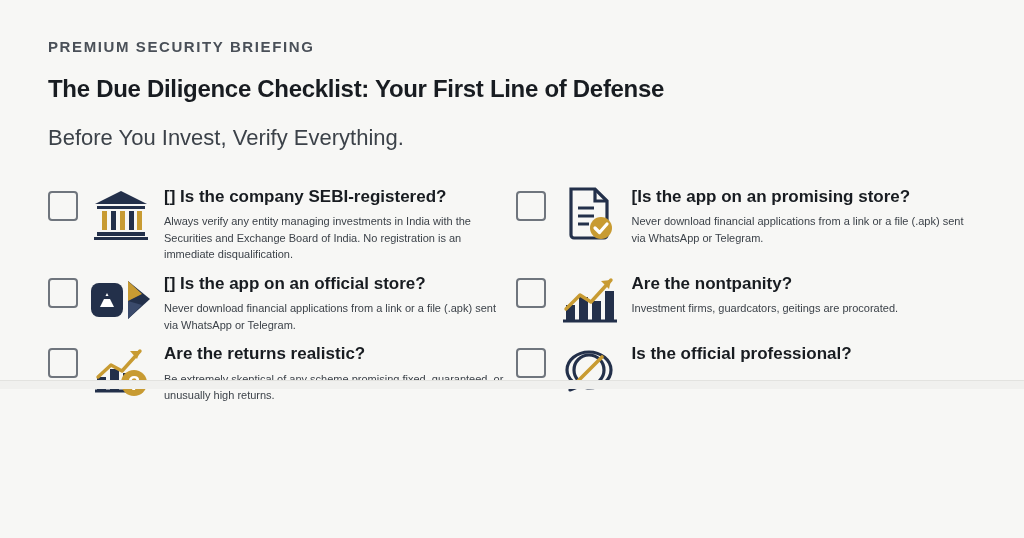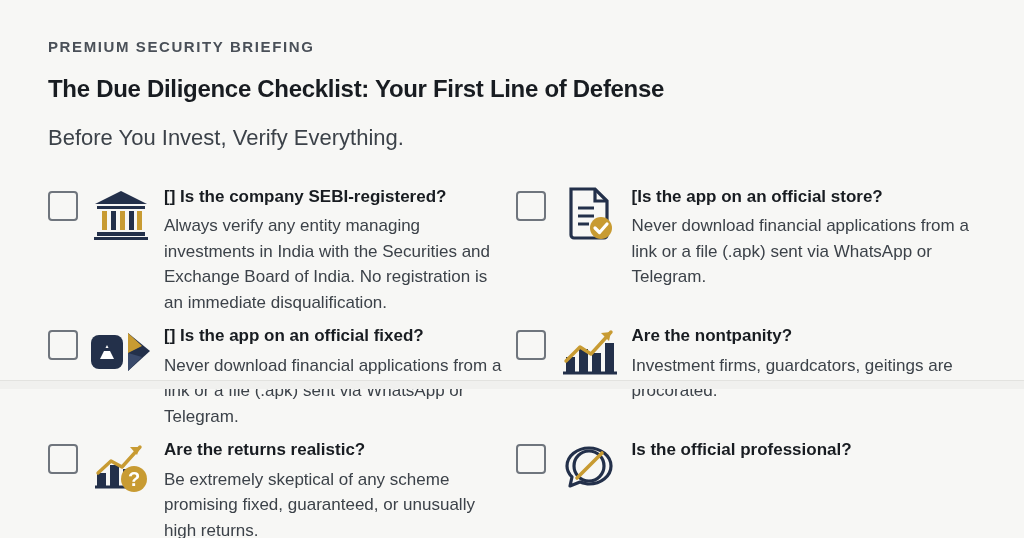--- a/index.html
+++ b/index.html
@@ -79,21 +79,21 @@
     min-width: 0;
   }
   .item-title {
     font-size: 17px;
     font-weight: bold;
     color: #181c21;
     margin: 4px 0 6px 0;
     line-height: 1.2;
   }
   .item-body {
-    font-size: 17px;
+    font-size: 11px;
     line-height: 1.5;
     color: #3c4249;
   }
   .bottom-rule {
     position: absolute;
     left: 0;
     right: 0;
     bottom: 0;
     height: 8px;
     background: #f0f0ee;
@@ -139,39 +139,39 @@
           <path d="M8 3 h24 l12 12 v34 a3 3 0 0 1 -3 3 H11 a3 3 0 0 1 -3 -3 Z" fill="none" stroke="#23304a" stroke-width="3.2"></path>
           <path d="M32 3 v12 h12" fill="none" stroke="#23304a" stroke-width="3.2"></path>
           <line x1="15" y1="22" x2="31" y2="22" stroke="#23304a" stroke-width="3"></line>
           <line x1="15" y1="30" x2="31" y2="30" stroke="#23304a" stroke-width="3"></line>
           <line x1="15" y1="38" x2="26" y2="38" stroke="#23304a" stroke-width="3"></line>
           <circle cx="38" cy="42" r="11" fill="#c89b32"></circle>
           <path d="M32 42 l4.5 4.5 L44 38" fill="none" stroke="#ffffff" stroke-width="3.2" stroke-linecap="round" stroke-linejoin="round"></path>
         </svg>
       </div>
       <div class="text">
-        <div class="item-title">[Is the app on an official store?</div>
+        <div class="item-title">[Is the app on an promising store?</div>
         <div class="item-body">Never download financial applications from a link or a file (.apk) sent via WhatsApp or Telegram.</div>
       </div>
     </div>
 
     <div class="item">
       <div class="checkbox"></div>
       <div class="icon">
         <svg width="62" height="48" viewBox="0 0 62 48">
           <rect x="1" y="6" width="32" height="34" rx="8" fill="#23304a"></rect>
           <path d="M17 16 l7 14 h-14 Z" fill="#ffffff"></path>
           <rect x="13" y="19" width="8" height="3" fill="#23304a"></rect>
           <path d="M38 4 L60 22 L38 42 Z" fill="#23304a"></path>
           <path d="M38 4 L52 17 L38 24 Z" fill="#c89b32"></path>
           <path d="M38 24 L52 28 L38 42 Z" fill="#3a4a6b"></path>
         </svg>
       </div>
       <div class="text">
-        <div class="item-title">[] Is the app on an official fixed?</div>
+        <div class="item-title">[] Is the app on an official store?</div>
         <div class="item-body">Never download financial applications from a link or a file (.apk) sent via WhatsApp or Telegram.</div>
       </div>
     </div>
 
     <div class="item">
       <div class="checkbox"></div>
       <div class="icon">
         <svg width="58" height="52" viewBox="0 0 58 52">
           <rect x="6" y="30" width="9" height="16" fill="#23304a"></rect>
           <rect x="19" y="22" width="9" height="24" fill="#23304a"></rect>

